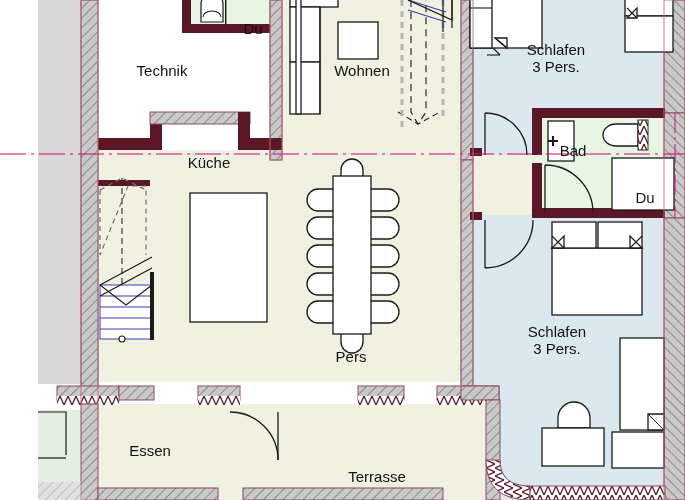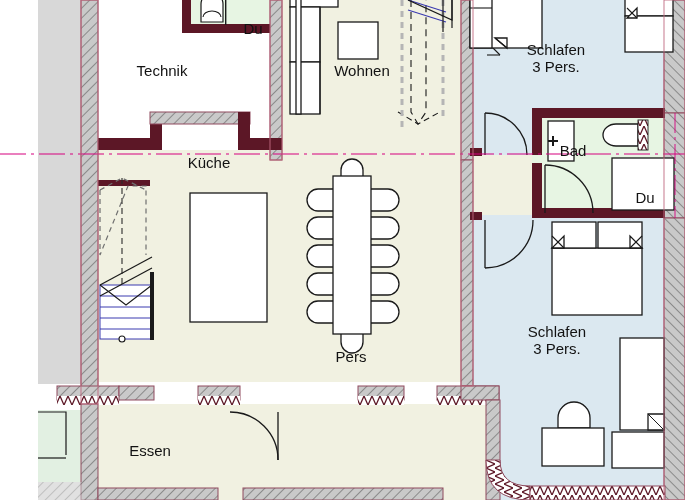--- a/index.html
+++ b/index.html
@@ -347,14 +347,15 @@
 
 <div class="room-label" style="left:548px;top:142px;width:50px;">Bad</div>
 
 <div class="room-label" style="left:620px;top:189px;width:50px;">Du</div>
 
 <div class="room-label" style="left:507px;top:323px;width:100px;">Schlafen</div>
 <div class="room-label" style="left:507px;top:340px;width:100px;">3 Pers.</div>
 
 <div class="room-label" style="left:118px;top:442px;width:64px;">Essen</div>
 
+<div class="room-label" style="left:330px;top:468px;width:94px;">Terrasse</div>
 
 </div>
 
 </body></html>

